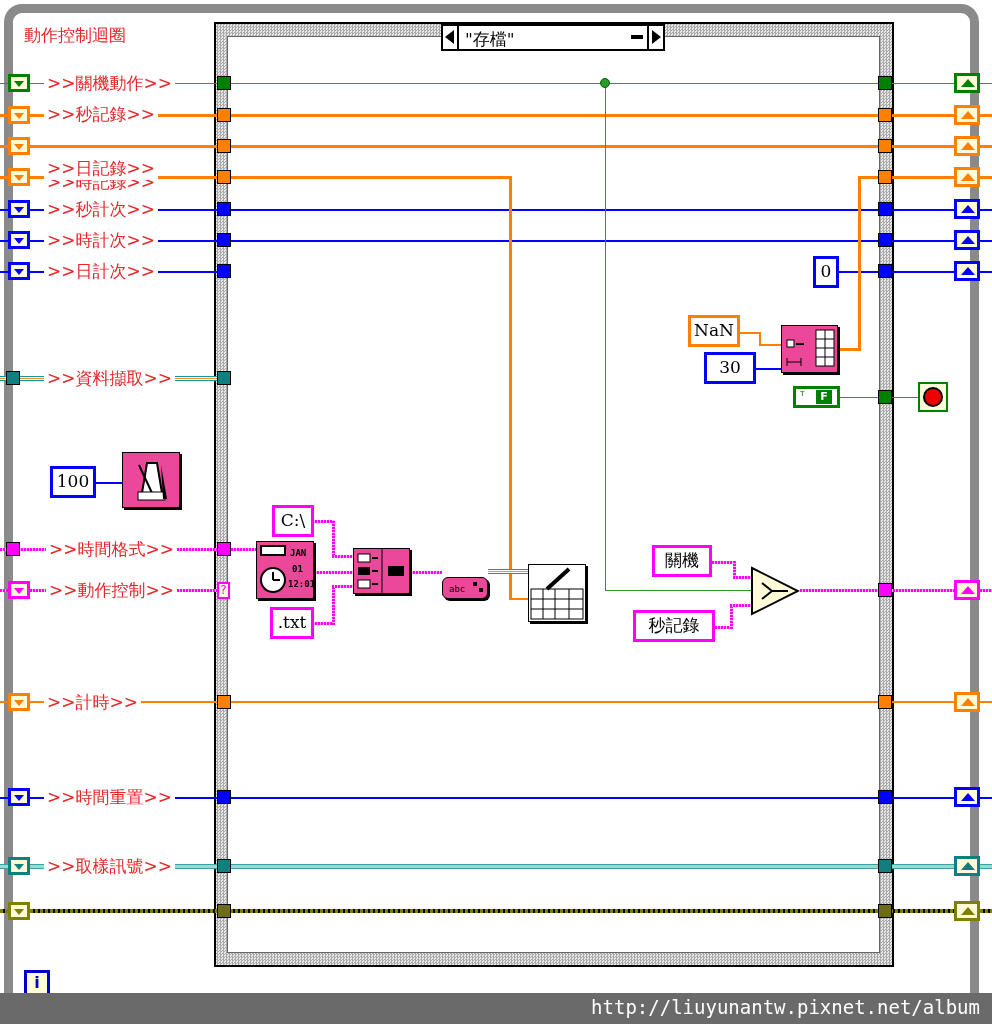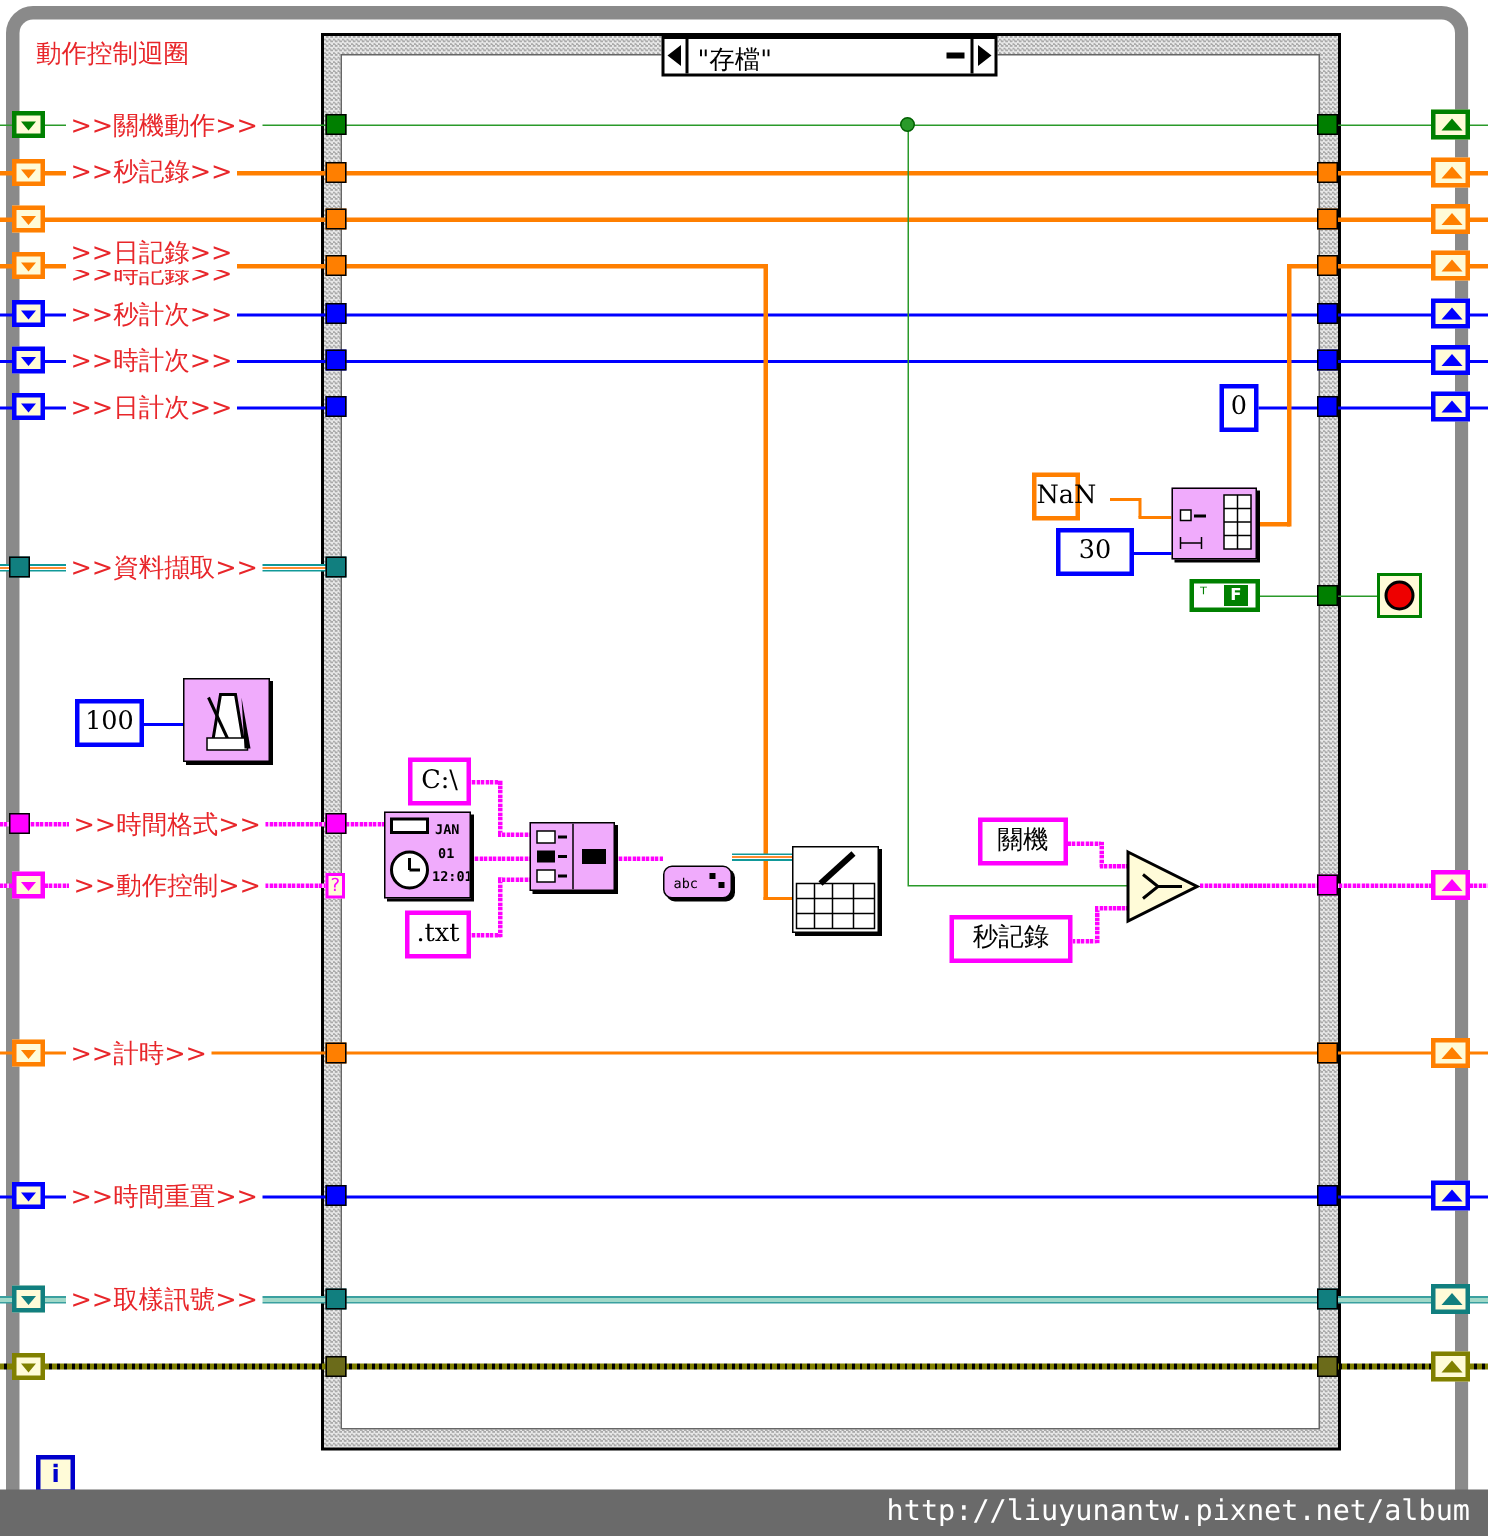--- a/index.html
+++ b/index.html
@@ -33,21 +33,21 @@
   .tl2{height:5px;background:linear-gradient(#3aa0a0 0 1px,#a0d8c8 1px 4px,#3aa0a0 4px 5px);}
   .ol{height:4px;background:repeating-linear-gradient(90deg,#808000 0 3px,#000 3px 5px);}
   
   .ctrl{position:absolute;width:22px;height:18px;box-sizing:border-box;border:3px solid;background:#fffbd8;}
   .ctrl::after{content:"";position:absolute;left:3px;top:4px;border-top:6px solid currentColor;border-left:5px solid transparent;border-right:5px solid transparent;}
   .ind{position:absolute;width:26px;height:20px;box-sizing:border-box;border:3px solid;background:#fffbd8;}
   .ind::after{content:"";position:absolute;left:4px;top:3px;border-bottom:8px solid currentColor;border-left:7px solid transparent;border-right:7px solid transparent;}
   .tun{position:absolute;width:14px;height:14px;box-sizing:border-box;border:1.5px solid #000;}
   .lbl{position:absolute;color:#e8262a;font-size:17px;white-space:nowrap;background:#fff;padding:0 3px;}
   .const{position:absolute;box-sizing:border-box;border:3px solid;background:#fff;font-family:"DejaVu Serif",serif;font-size:17px;color:#000;text-align:center;line-height:24px;}
-  .node{position:absolute;box-sizing:border-box;border:1.5px solid #000;background:#f0abfc;box-shadow:2px 2px 0 #000;}
+  .node{position:absolute;box-sizing:border-box;border:1.5px solid #000;background:#ec4899;box-shadow:2px 2px 0 #000;}
   #watermark{left:0;top:993px;width:992px;height:31px;background:#6a6a6a;}
   #wm-text{right:12px;top:996px;color:#fff;font-family:"DejaVu Sans Mono",monospace;font-size:19px;}
   #info{left:24px;top:970px;width:26px;height:26px;border:3px solid #0000cc;background:#fffbd8;box-sizing:border-box;color:#0000cc;font-weight:bold;font-size:16px;text-align:center;line-height:20px;}
 </style>
 </head>
 <body>
 
 <div id="loop" class="abs"></div>
 <div id="loop-title" class="abs">動作控制迴圈</div>
 <div id="case" class="abs"></div>
@@ -182,21 +182,21 @@
 <div class="tun" style="left:878px;top:390px;background:#007f00;"></div>
 <div class="tun" style="left:878px;top:583px;background:#ff00ff;"></div>
 <div class="tun" style="left:878px;top:695px;background:#ff7f00;"></div>
 <div class="tun" style="left:878px;top:790px;background:#0000ff;"></div>
 <div class="tun" style="left:878px;top:859px;background:#117f7f;"></div>
 <div class="tun" style="left:878px;top:904px;background:#6b6b1a;"></div>
 
 <div class="const" style="left:50px;top:466px;width:46px;height:32px;border-color:#0000ff;">100</div>
 <div class="const" style="left:272px;top:505px;width:42px;height:32px;border-color:#ff00ff;">C:\</div>
 <div class="const" style="left:270px;top:607px;width:44px;height:32px;border-color:#ff00ff;">.txt</div>
-<div class="const" style="left:688px;top:315px;width:32px;height:32px;border-color:#ff7f00;">NaN</div>
+<div class="const" style="left:688px;top:315px;width:52px;height:32px;border-color:#ff7f00;">NaN</div>
 <div class="const" style="left:704px;top:352px;width:52px;height:32px;border-color:#0000ff;">30</div>
 <div class="const" style="left:813px;top:256px;width:26px;height:32px;border-color:#0000ff;">0</div>
 <div class="const" style="left:652px;top:545px;width:60px;height:32px;border-color:#ff00ff;">關機</div>
 <div class="const" style="left:633px;top:610px;width:82px;height:32px;border-color:#ff00ff;text-align:center;">秒記錄</div>
 <div style="position:absolute;left:793px;top:386px;width:47px;height:22px;border:3px solid #008000;background:#fff;box-sizing:border-box;">
   <span style="position:absolute;left:4px;top:0;color:#008000;font-size:12px;">ᵀ</span>
   <span style="position:absolute;left:20px;top:1px;width:16px;height:14px;background:#008000;color:#fff;font-size:11px;font-weight:bold;text-align:center;line-height:14px;">F</span>
 </div>
 
 <div class="node" style="left:122px;top:452px;width:58px;height:56px;">

